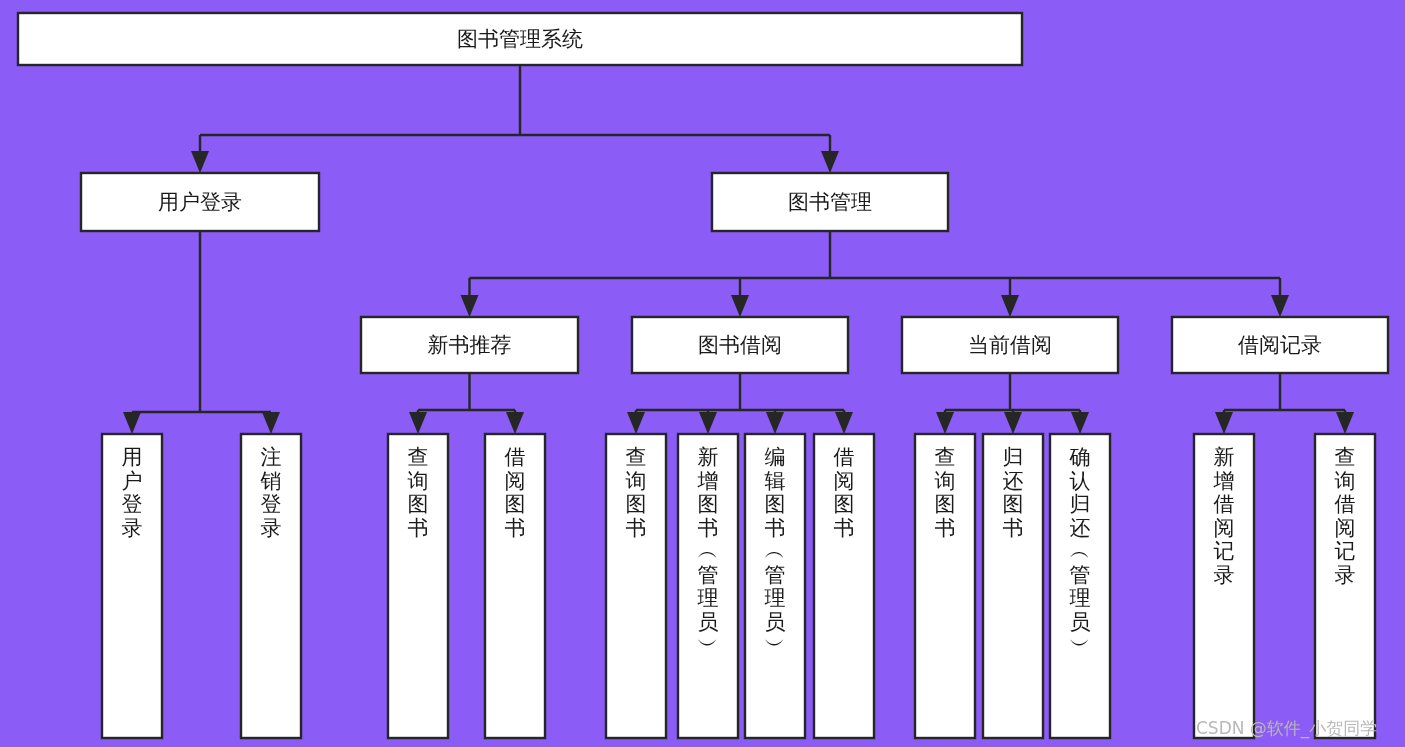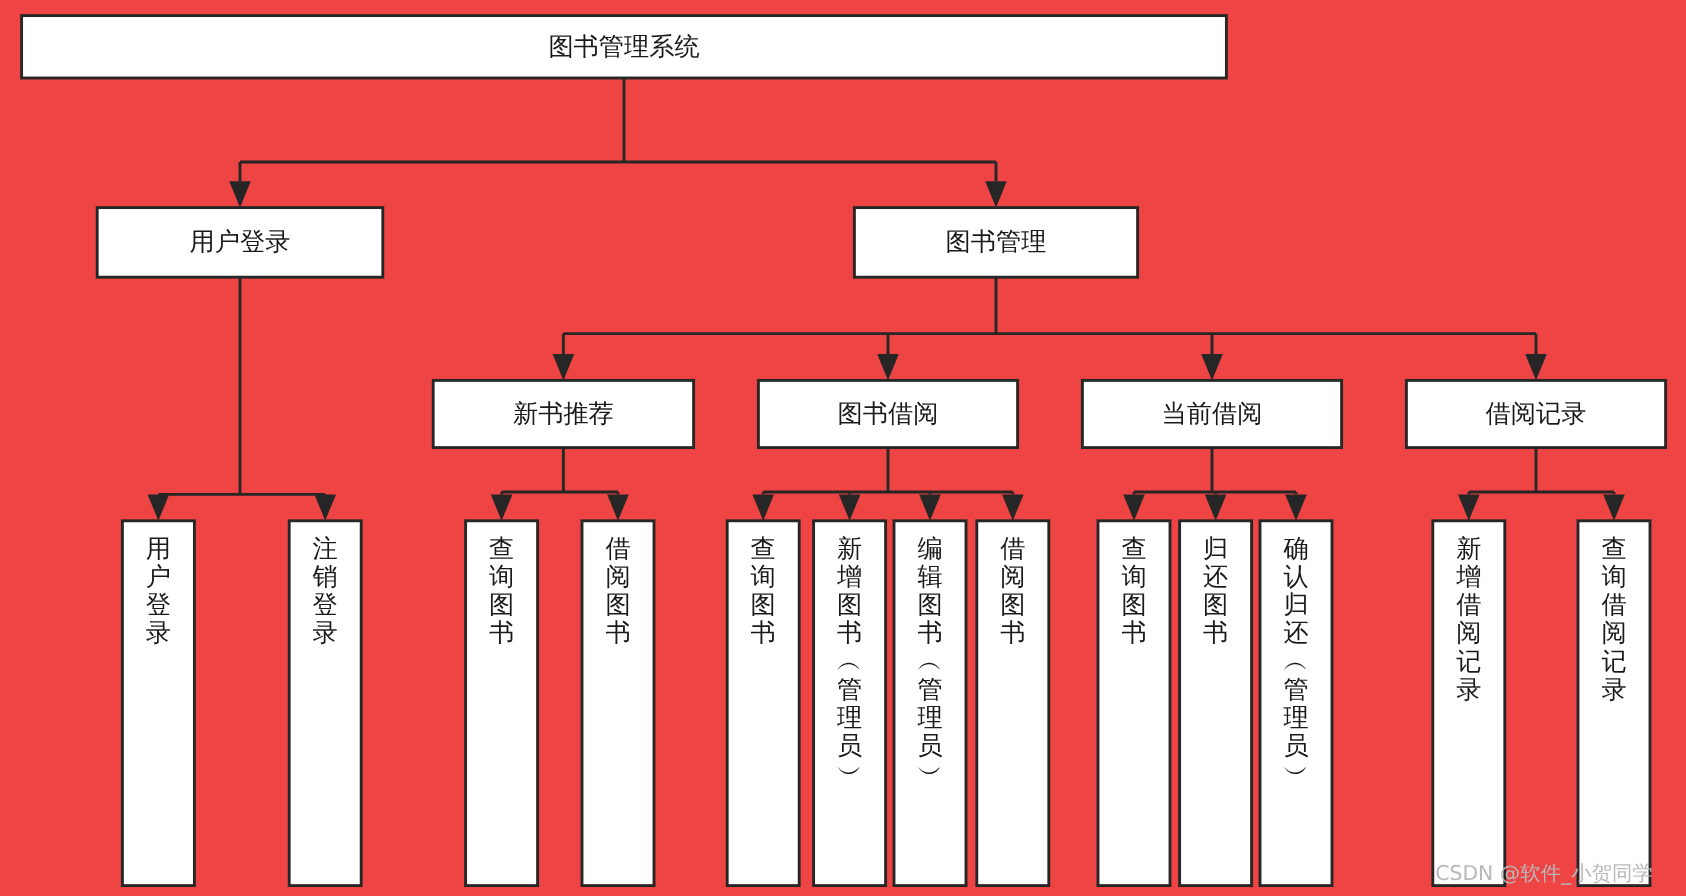--- a/index.html
+++ b/index.html
@@ -8,21 +8,21 @@
     padding: 0;
     background: #ffffff;
   }
   body {
     font-family: "DejaVu Sans", "Liberation Sans", sans-serif;
   }
   #diagram-root {
     position: relative;
     width: 1405px;
     height: 747px;
-    background: #ef4444;
+    background: #8b5cf6;
     overflow: hidden;
   }
   svg.diagram-canvas {
     position: absolute;
     left: 0;
     top: 0;
     width: 1405px;
     height: 747px;
     display: block;
   }

